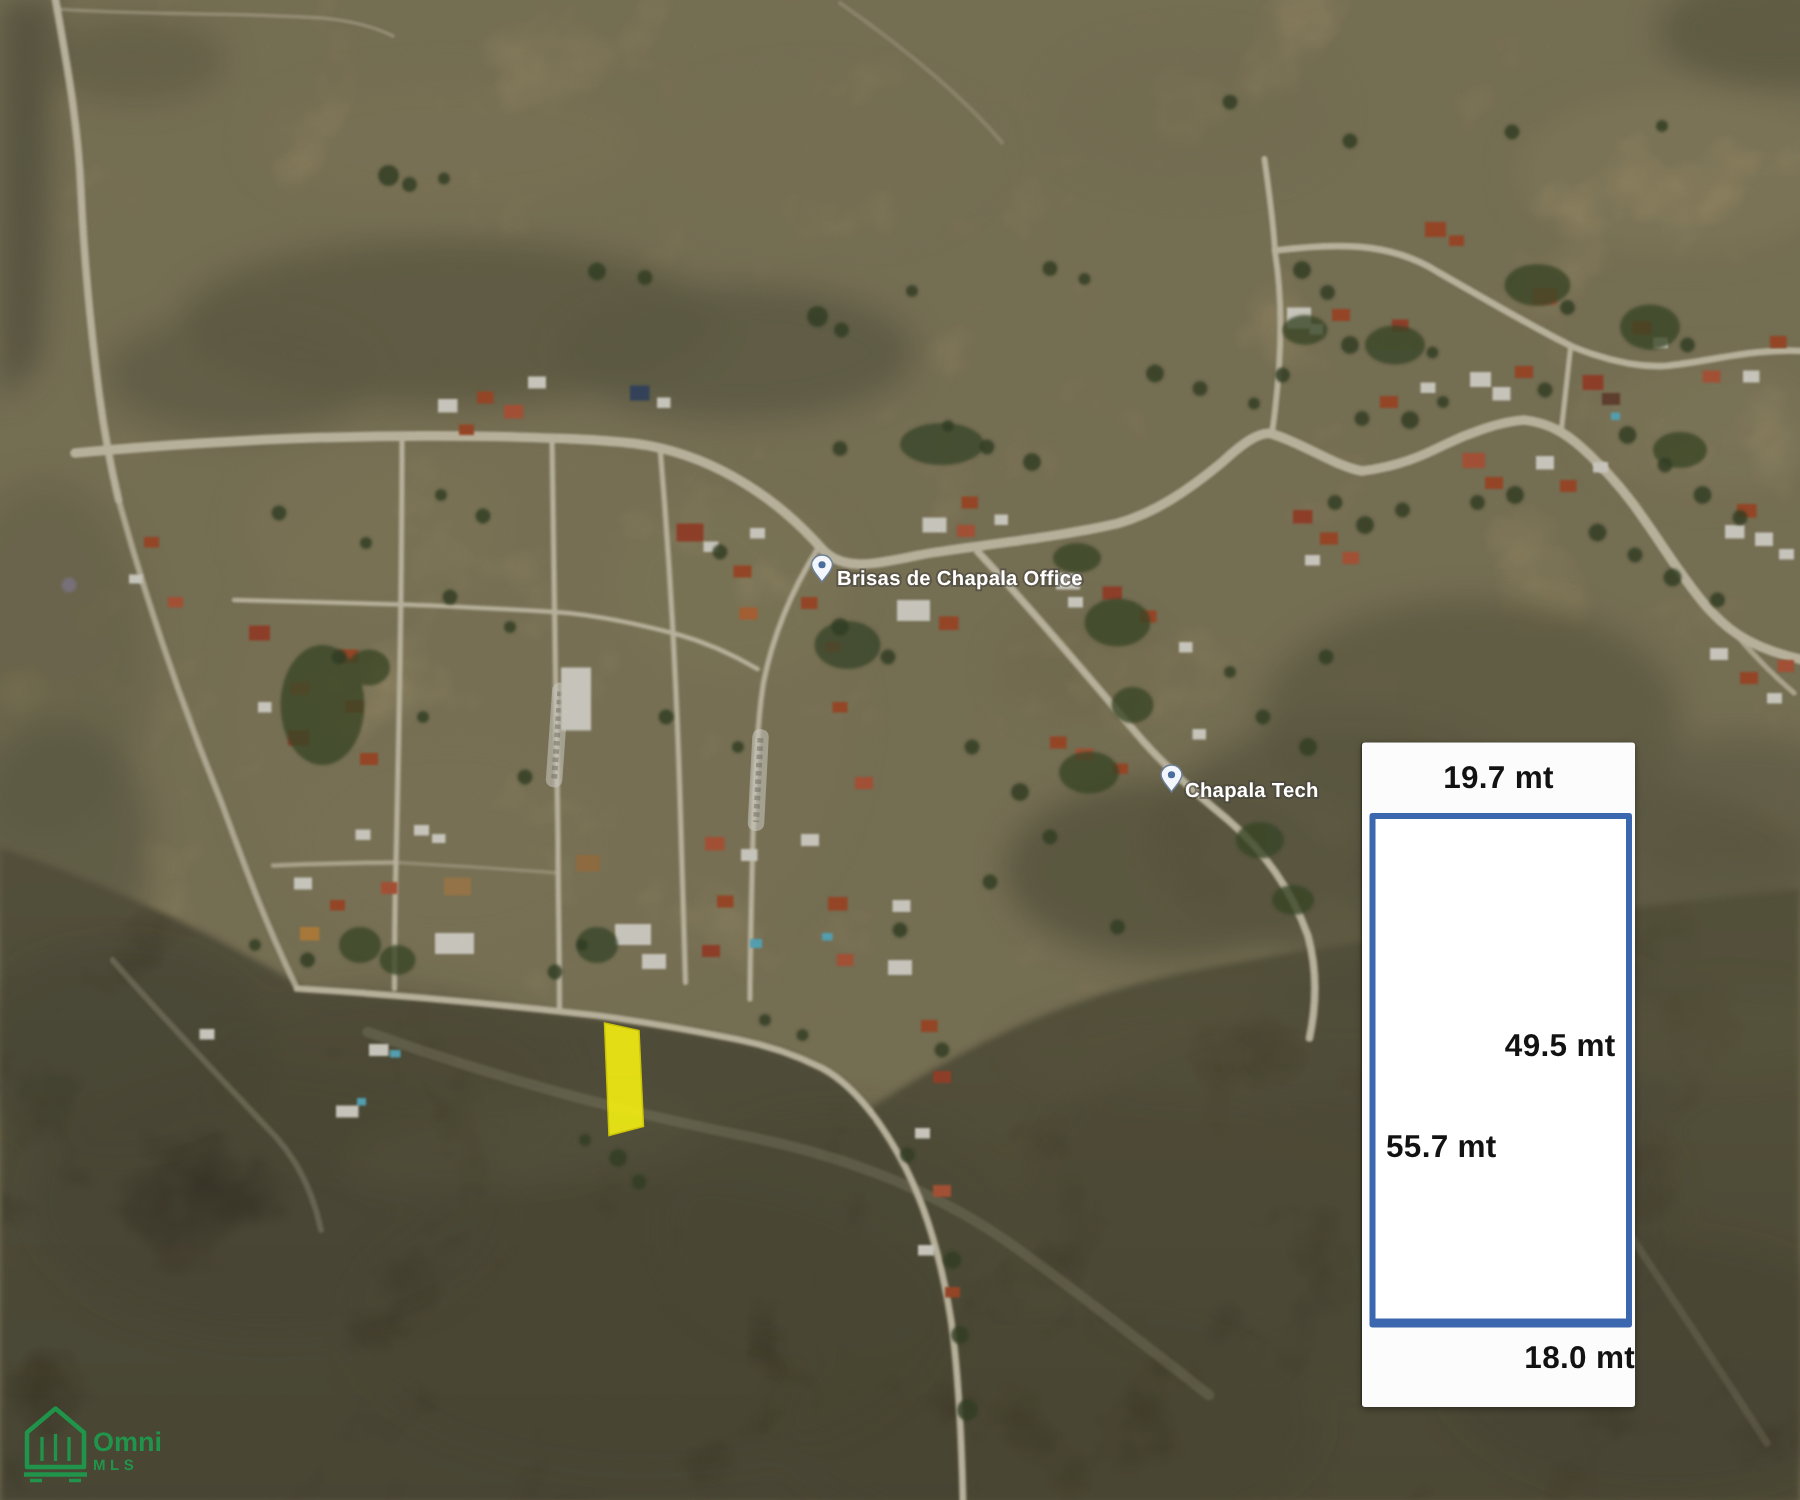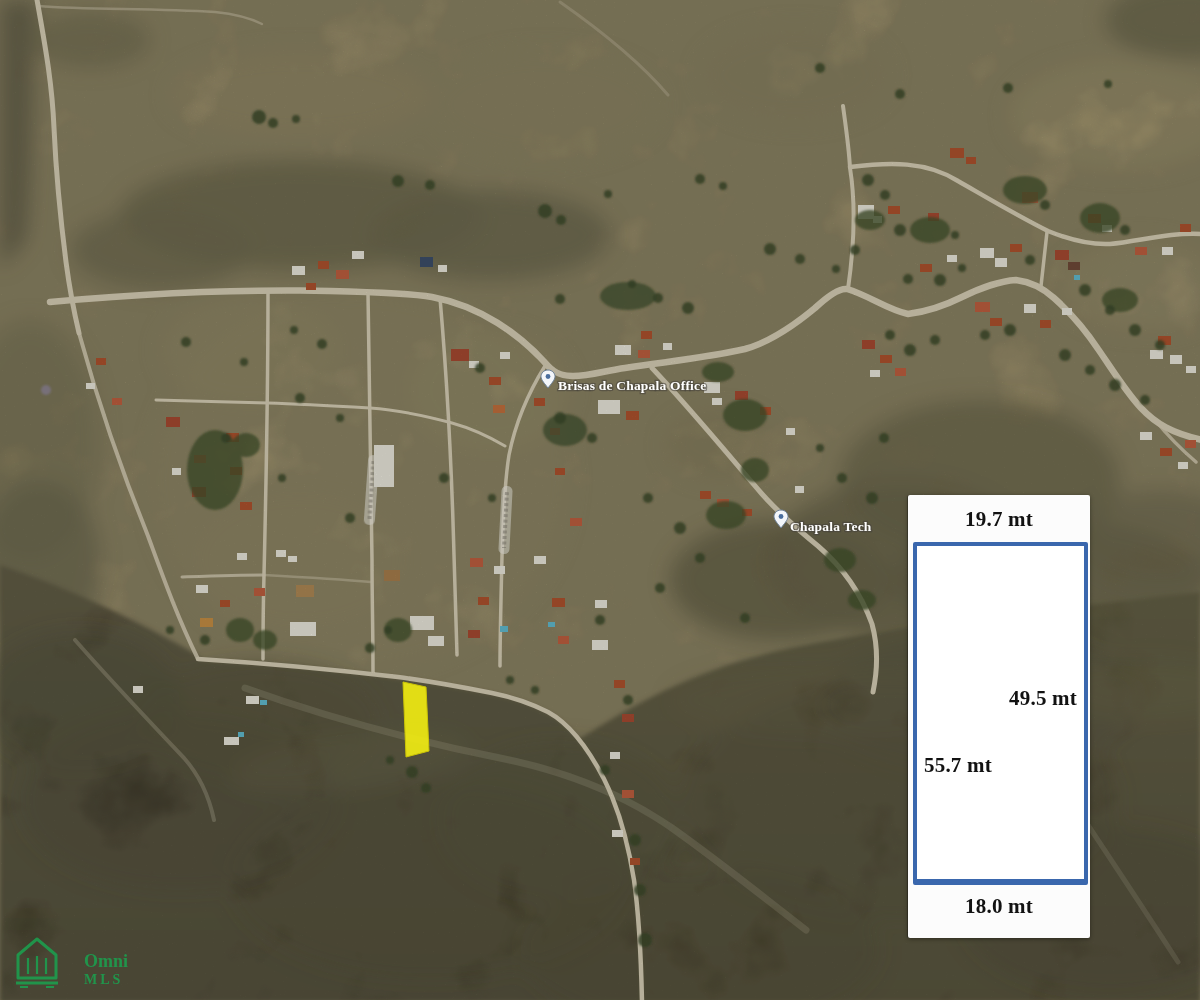--- a/index.html
+++ b/index.html
@@ -1,42 +1,42 @@
 <!DOCTYPE html>
 <html><head>
 <meta charset="utf-8">
 <style>
   html,body{margin:0;padding:0;background:#222;}
   .stage{position:relative;width:1200px;height:1000px;overflow:hidden;
-         font-family:Liberation Serif, serif;background:#fef9c3;}
+         font-family:Liberation Sans, sans-serif;background:#fef9c3;}
   .stage svg.map{position:absolute;left:0;top:0;filter:blur(.3px);}
 
   
   .panel{position:absolute;left:908px;top:495px;width:182px;height:443px;
          background:#fcfcfc;border-radius:2px;
          box-shadow:0 1px 4px rgba(0,0,0,.4), -1px 0 0 rgba(0,0,0,.25);}
   .lot-rect{position:absolute;left:5px;top:47px;width:175px;height:343px;
             box-sizing:border-box;background:#fff;
             border:4px solid #3a67ad;border-bottom-width:6px;border-radius:2px;}
   .dim{position:absolute;color:#121212;font-size:21px;font-weight:600;
        white-space:nowrap;letter-spacing:.2px;}
   .dim-top{top:12px;left:0;width:100%;text-align:center;}
   .dim-right{top:191px;right:13px;}
   .dim-left{top:258px;left:16px;}
-  .dim-bottom{top:399px;left:0;width:100%;text-align:center;}
+  .dim-bottom{top:399px;left:0;width:100%;text-align:right;}
 
   
   .watermark{position:absolute;left:14px;top:936px;display:flex;align-items:flex-start;
              opacity:.88;}
   .wm-icon{width:46px;height:54px;}
   .wm-icon path{fill:none;stroke:#1ca04f;stroke-width:3;stroke-linejoin:round;}
   .wm-icon path.thin{stroke-width:2.2;}
-  .wm-text{display:flex;flex-direction:column;margin-left:24px;margin-top:16px;line-height:1;}
+  .wm-text{display:flex;flex-direction:column;margin-left:2px;margin-top:16px;line-height:1;}
   .wm-brand{color:#1ca04f;font-size:18px;font-weight:700;}
-  .wm-suffix{color:#1ca04f;font-size:14px;font-weight:700;letter-spacing:3px;margin-top:3px;}
+  .wm-suffix{color:#1ca04f;font-size:10px;font-weight:700;letter-spacing:3px;margin-top:3px;}
 </style>
 </head>
 <body>
 
 <div class="stage">
 
 <svg class="map" width="1200" height="1000" viewBox="0 0 1200 1000">
   <defs>
     <filter id="b2">
           <feGaussianBlur stdDeviation="2"></feGaussianBlur>

